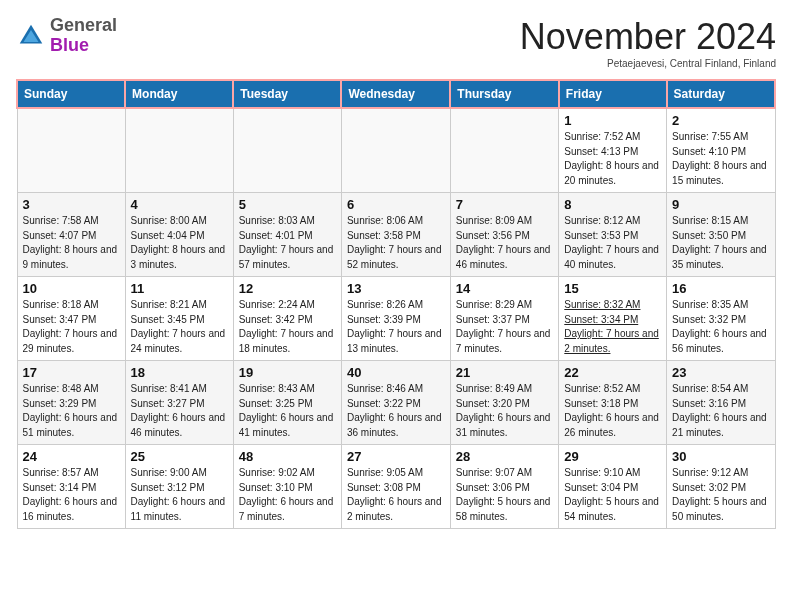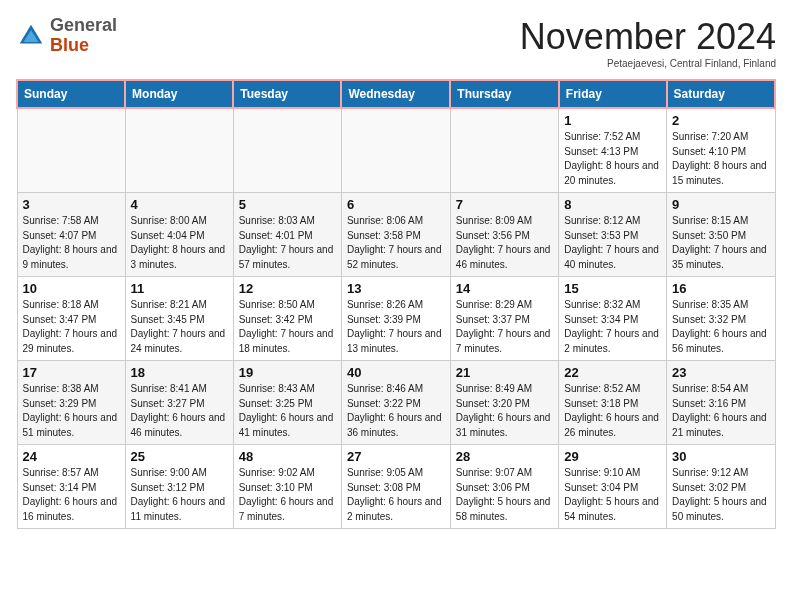--- a/index.html
+++ b/index.html
@@ -20,21 +20,21 @@
       display: flex;
       align-items: center;
       gap: 4px;
     }
     .logo-text {
       font-size: 18px;
       font-weight: bold;
       line-height: 1.1;
     }
     .logo-general { color: #555; text-align: right; }
-    .logo-blue { color: #c2410c; }
+    .logo-blue { color: #a21caf; }
     .logo-icon {
       width: 30px;
       height: 30px;
     }
     .title-block {
       text-align: right;
     }
     .month-title {
       font-size: 36px;
       font-weight: normal;
@@ -124,21 +124,21 @@
         <td class="empty"></td>
         <td class="empty"></td>
         <td>
           <div class="day-number">1</div>
           <div class="day-info" style="white-space: pre-line;">Sunrise: 7:52 AM
 Sunset: 4:13 PM
 Daylight: 8 hours and 20 minutes.</div>
         </td>
         <td>
           <div class="day-number">2</div>
-          <div class="day-info" style="white-space: pre-line;">Sunrise: 7:20 AM
+          <div class="day-info" style="white-space: pre-line;">Sunrise: 7:55 AM
 Sunset: 4:10 PM
 Daylight: 8 hours and 15 minutes.</div>
         </td>
       </tr>
       <tr>
         <td>
           <div class="day-number">3</div>
           <div class="day-info" style="white-space: pre-line;">Sunrise: 7:58 AM
 Sunset: 4:07 PM
 Daylight: 8 hours and 9 minutes.</div>
@@ -188,53 +188,53 @@
 Daylight: 7 hours and 29 minutes.</div>
         </td>
         <td>
           <div class="day-number">11</div>
           <div class="day-info" style="white-space: pre-line;">Sunrise: 8:21 AM
 Sunset: 3:45 PM
 Daylight: 7 hours and 24 minutes.</div>
         </td>
         <td>
           <div class="day-number">12</div>
-          <div class="day-info" style="white-space: pre-line;">Sunrise: 8:50 AM
+          <div class="day-info" style="white-space: pre-line;">Sunrise: 2:24 AM
 Sunset: 3:42 PM
 Daylight: 7 hours and 18 minutes.</div>
         </td>
         <td>
           <div class="day-number">13</div>
           <div class="day-info" style="white-space: pre-line;">Sunrise: 8:26 AM
 Sunset: 3:39 PM
 Daylight: 7 hours and 13 minutes.</div>
         </td>
         <td>
           <div class="day-number">14</div>
           <div class="day-info" style="white-space: pre-line;">Sunrise: 8:29 AM
 Sunset: 3:37 PM
 Daylight: 7 hours and 7 minutes.</div>
         </td>
         <td>
           <div class="day-number">15</div>
-          <div class="day-info" style="white-space: pre-line;">Sunrise: 8:32 AM
+          <div class="day-info" style="white-space: pre-line; text-decoration: underline;">Sunrise: 8:32 AM
 Sunset: 3:34 PM
 Daylight: 7 hours and 2 minutes.</div>
         </td>
         <td>
           <div class="day-number">16</div>
           <div class="day-info" style="white-space: pre-line;">Sunrise: 8:35 AM
 Sunset: 3:32 PM
 Daylight: 6 hours and 56 minutes.</div>
         </td>
       </tr>
       <tr>
         <td>
           <div class="day-number">17</div>
-          <div class="day-info" style="white-space: pre-line;">Sunrise: 8:38 AM
+          <div class="day-info" style="white-space: pre-line;">Sunrise: 8:48 AM
 Sunset: 3:29 PM
 Daylight: 6 hours and 51 minutes.</div>
         </td>
         <td>
           <div class="day-number">18</div>
           <div class="day-info" style="white-space: pre-line;">Sunrise: 8:41 AM
 Sunset: 3:27 PM
 Daylight: 6 hours and 46 minutes.</div>
         </td>
         <td>

